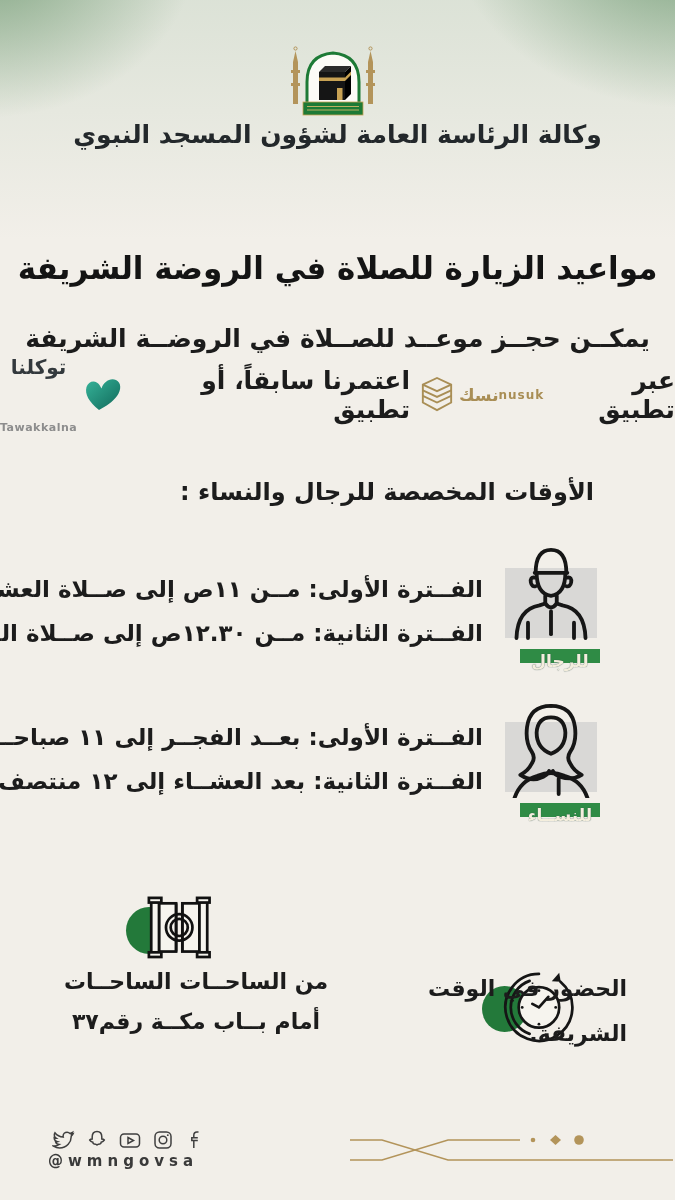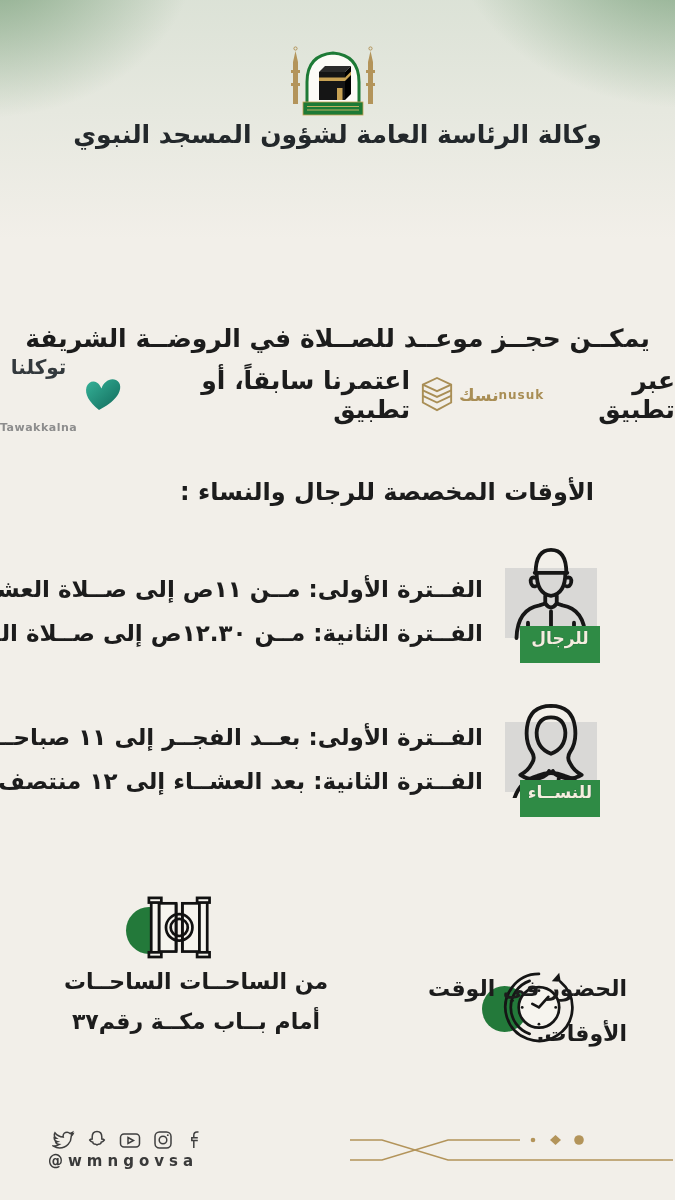--- a/index.html
+++ b/index.html
@@ -32,21 +32,21 @@
   .twk{display:inline-flex;direction:rtl;align-items:center;gap:6px;}
   .twk .stack{display:flex;flex-direction:column;align-items:center;line-height:1.1;}
   .twk .ar{font-size:20px;font-weight:bold;color:#33393d;}
   .twk .en{font-size:11px;color:#8d8d8d;letter-spacing:.5px;margin-top:44px;}
 
   .times-head{top:478px;right:81px;font-size:24px;}
   .period{font-size:23px;right:192px;}
 
   .icon-box{width:92px;height:70px;background:#d9d8d6;}
   .icon-box svg{position:absolute;}
-  .sex-label{position:absolute;right:-3px;bottom:-25px;width:80px;height:37px;
+  .sex-label{position:absolute;right:-3px;bottom:-25px;width:80px;height:14px;
              background:#2f8b45;color:#f4eedd;font-size:17px;font-weight:bold;
              line-height:25px;text-align:center;text-shadow:0 0 1px #244;}
 
   .note-icon{position:relative;}
   .gcircle{position:absolute;border-radius:50%;background:#23793a;}
   .gate-text{top:962px;left:48px;width:296px;font-size:22px;line-height:40px;text-align:center;}
   .clock-text{top:966px;right:48px;width:230px;font-size:22px;line-height:45px;text-align:right;}
 
   .social-row{top:1128px;left:52px;display:flex;gap:9px;align-items:center;}
   .social-row svg{display:block;}
@@ -87,20 +87,21 @@
 
     <g>
       <rect x="16" y="62" width="60" height="13" fill="#1d7a36" stroke="#c8a254" stroke-width="0.8"></rect>
       <rect x="20" y="66" width="52" height="1" fill="#d9b86a" opacity=".85"></rect>
       <rect x="20" y="69.5" width="52" height="1" fill="#d9b86a" opacity=".85"></rect>
     </g>
   </svg>
 
   <div class="abs center rtl b org-name nowrap">وكالة الرئاسة العامة لشؤون المسجد النبوي</div>
 
+  <div class="abs center rtl b title nowrap">مواعيد الزيارة للصلاة في الروضة الشريفة</div>
 
   <div class="abs center rtl b book1 nowrap">يمكــن حجــز موعــد للصــلاة في الروضــة الشريفة</div>
 
   <div class="abs book2 b">
     <span class="rtl">عبر تطبيق</span>
 
     <span class="nusuk">
       <svg width="34" height="38" viewBox="0 0 36 40" fill="none" stroke="#a98e55" stroke-width="2">
         <path d="M3,9 L18,2 L33,9 L33,28 L18,36 L3,28 Z"></path>
         <path d="M3,9 L18,16 L33,9"></path>
@@ -195,21 +196,21 @@
       <circle cx="71.5" cy="48" r="1.8" fill="#151515" stroke="none"></circle>
       <circle cx="50" cy="69.5" r="1.8" fill="#151515" stroke="none"></circle>
       <circle cx="28.5" cy="48" r="1.8" fill="#151515" stroke="none"></circle>
       <path d="M50,48 L62,34.5 M50,48 L41.5,43.5"></path>
       <path d="M50,5 A43,43 0 1 0 77.6,15.1"></path>
       <path d="M78,15 L66.5,14.5 L76,3.5 Z" fill="#151515" stroke="none"></path>
     </svg>
   </div>
   <div class="abs rtl b clock-text">
     <div class="nowrap">الحضور في الوقت</div>
-    <div class="nowrap">الأوقات.</div>
+    <div class="nowrap">الشريفة.</div>
   </div>
 
   <div class="abs social-row">
     <svg width="24" height="24" viewBox="0 0 24 24" fill="none" stroke="#3f3f3f" stroke-width="1.5">
       <path d="M21,6 C20.3,6.3 19.6,6.5 18.8,6.6 C19.6,6.1 20.2,5.4 20.5,4.5 C19.7,5 18.9,5.3 18,5.5 C17.3,4.7 16.2,4.2 15.1,4.2 C12.9,4.2 11.1,6 11.1,8.2 C11.1,8.5 11.1,8.8 11.2,9.1 C7.9,8.9 4.9,7.3 2.9,4.8 C2.5,5.4 2.3,6.1 2.3,6.9 C2.3,8.3 3,9.5 4.1,10.2 C3.4,10.2 2.8,10 2.2,9.7 L2.2,9.8 C2.2,11.7 3.6,13.3 5.4,13.7 C5.1,13.8 4.7,13.8 4.4,13.8 C4.1,13.8 3.9,13.8 3.6,13.7 C4.1,15.3 5.6,16.4 7.3,16.5 C5.9,17.5 4.2,18.1 2.4,18.1 C2.1,18.1 1.8,18.1 1.5,18.1 C3.3,19.2 5.3,19.9 7.5,19.9 C15.1,19.9 19.2,13.9 19.2,8.7 L19.2,8.2 C20,7.6 20.6,6.9 21,6 Z"></path>
     </svg>
     <svg width="24" height="24" viewBox="0 0 24 24" fill="none" stroke="#3f3f3f" stroke-width="1.5">
       <path d="M12,3.5 C15,3.5 16.8,5.8 16.8,9 L16.8,11 C17.8,11 18.8,11.3 19.3,12 C18.6,13.2 17.3,13.9 16.2,14.2 C16.1,15.5 14.8,16.2 13.4,16.2 C12.8,16.2 12.6,16.5 12,17 C11.4,16.5 11.2,16.2 10.6,16.2 C9.2,16.2 7.9,15.5 7.8,14.2 C6.7,13.9 5.4,13.2 4.7,12 C5.2,11.3 6.2,11 7.2,11 L7.2,9 C7.2,5.8 9,3.5 12,3.5 Z"></path>
     </svg>
     <svg width="24" height="24" viewBox="0 0 24 24" fill="none" stroke="#3f3f3f" stroke-width="1.5">

